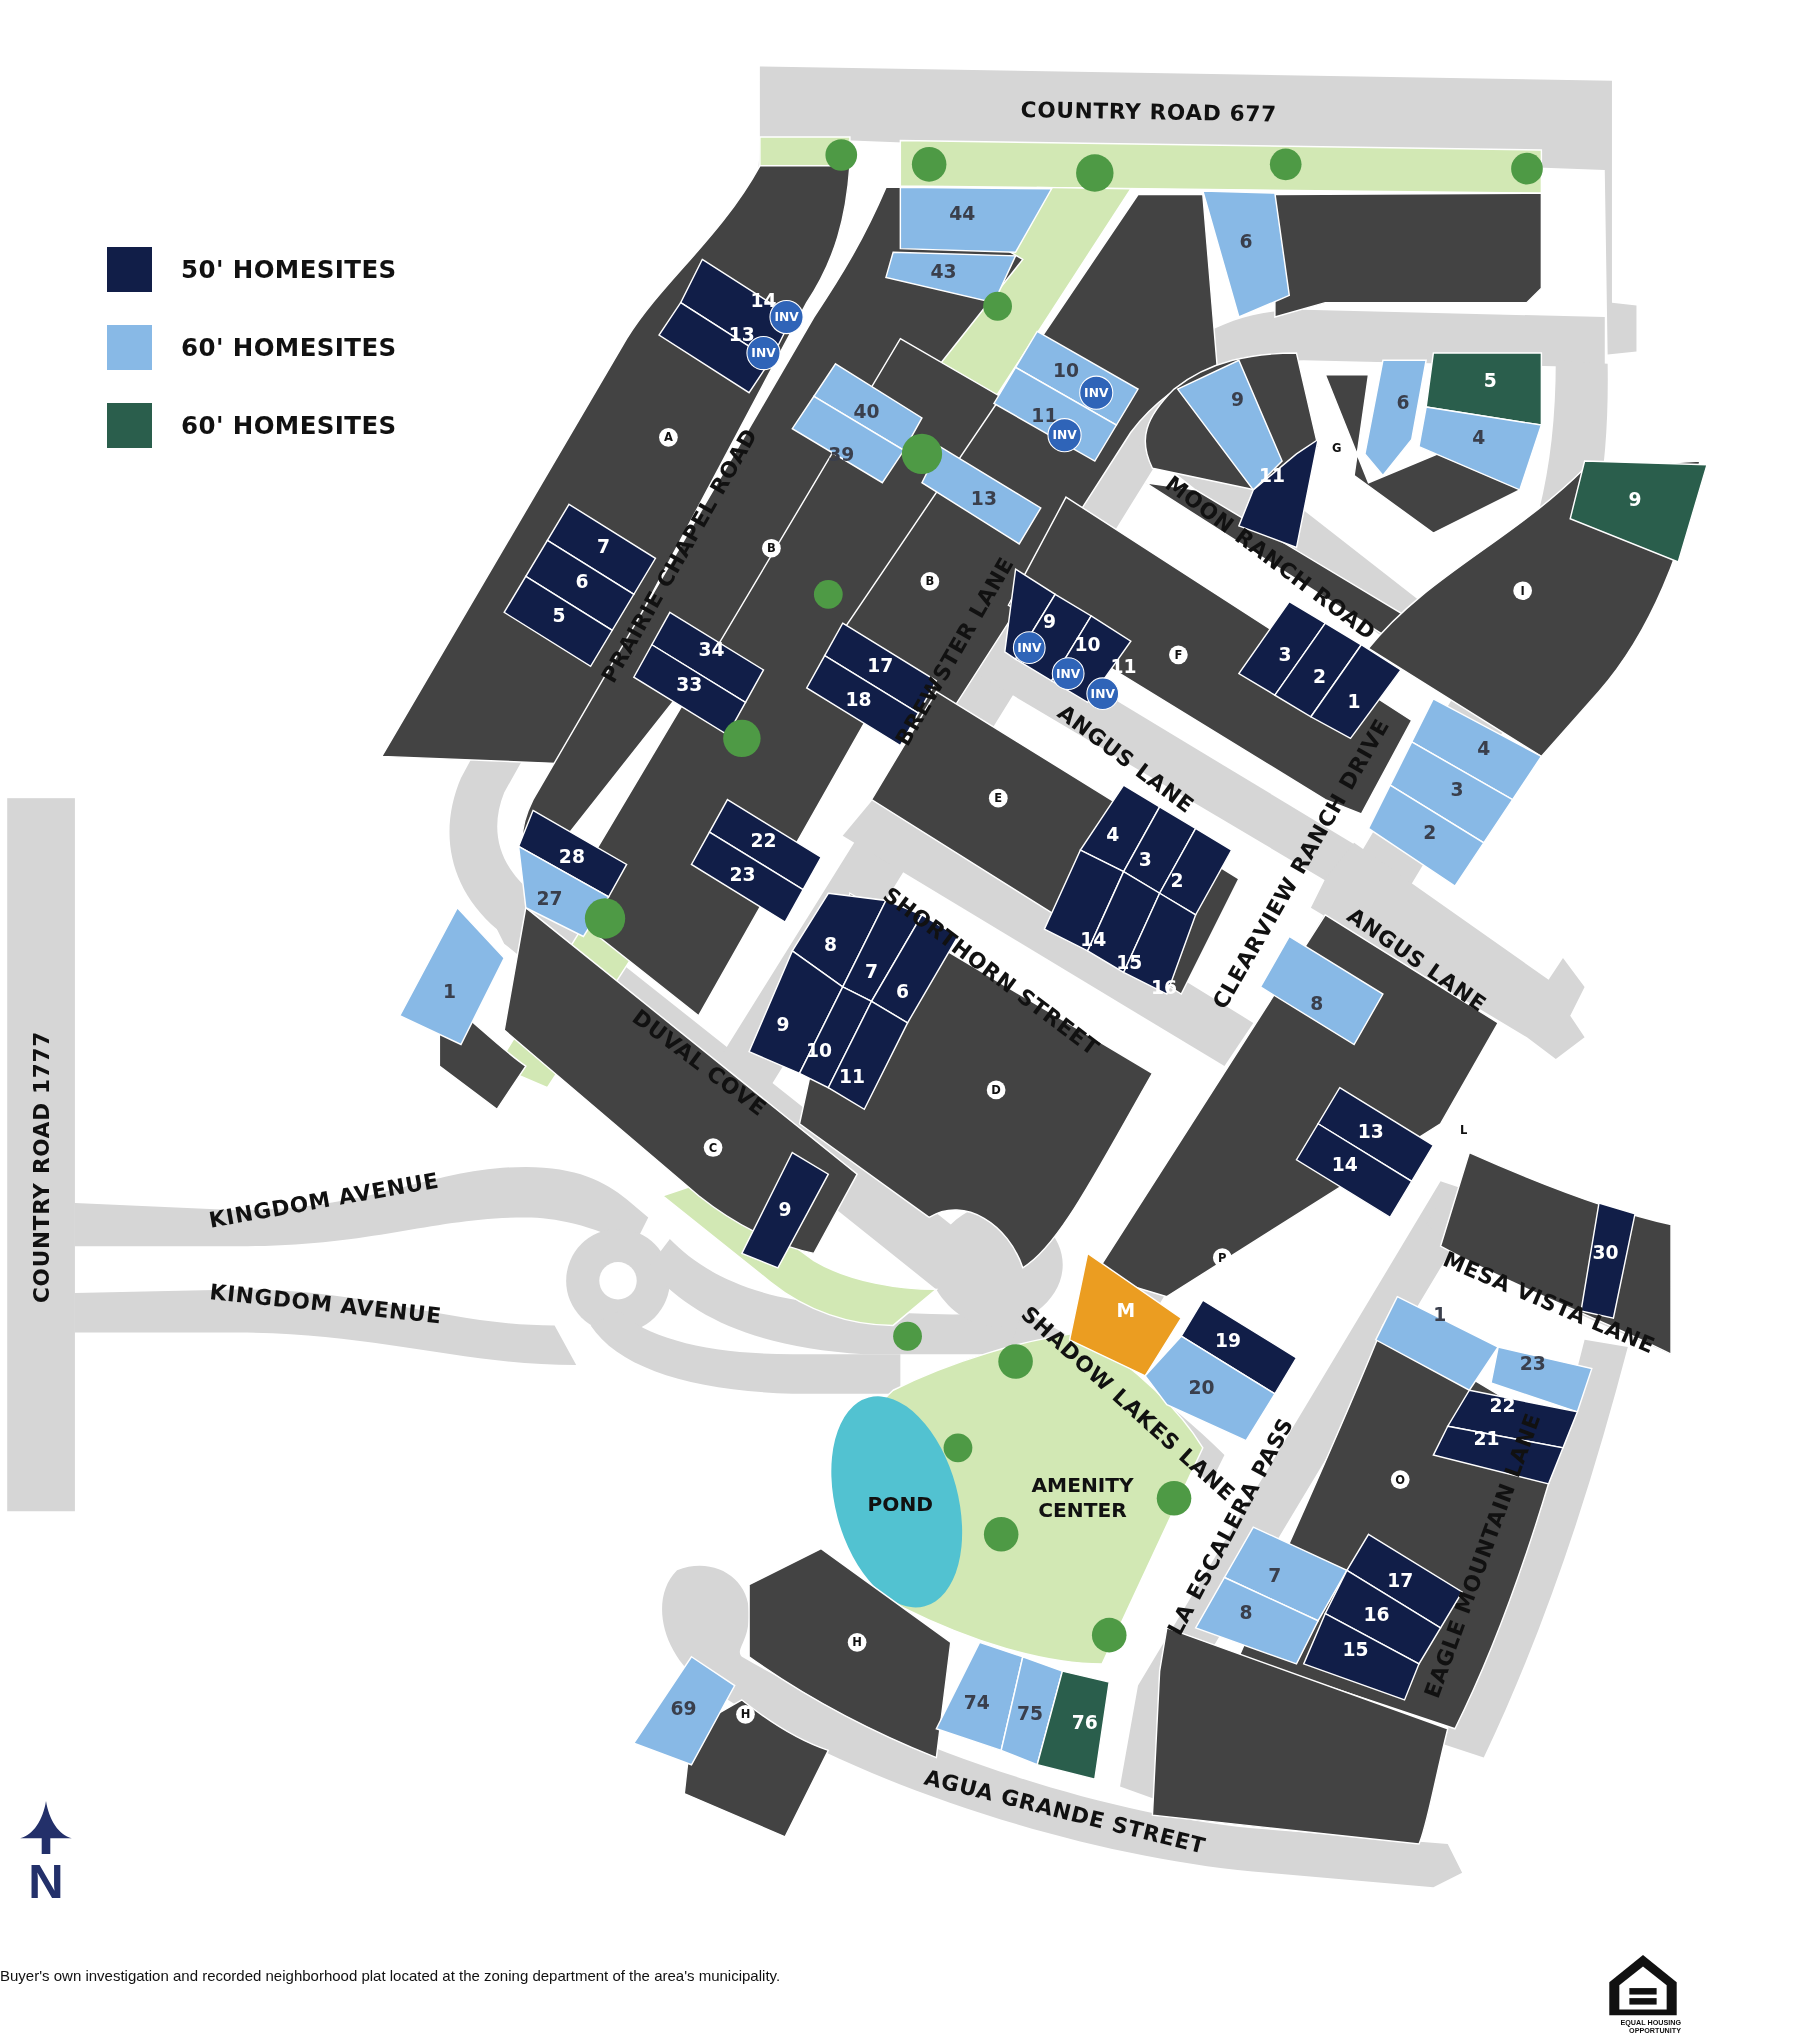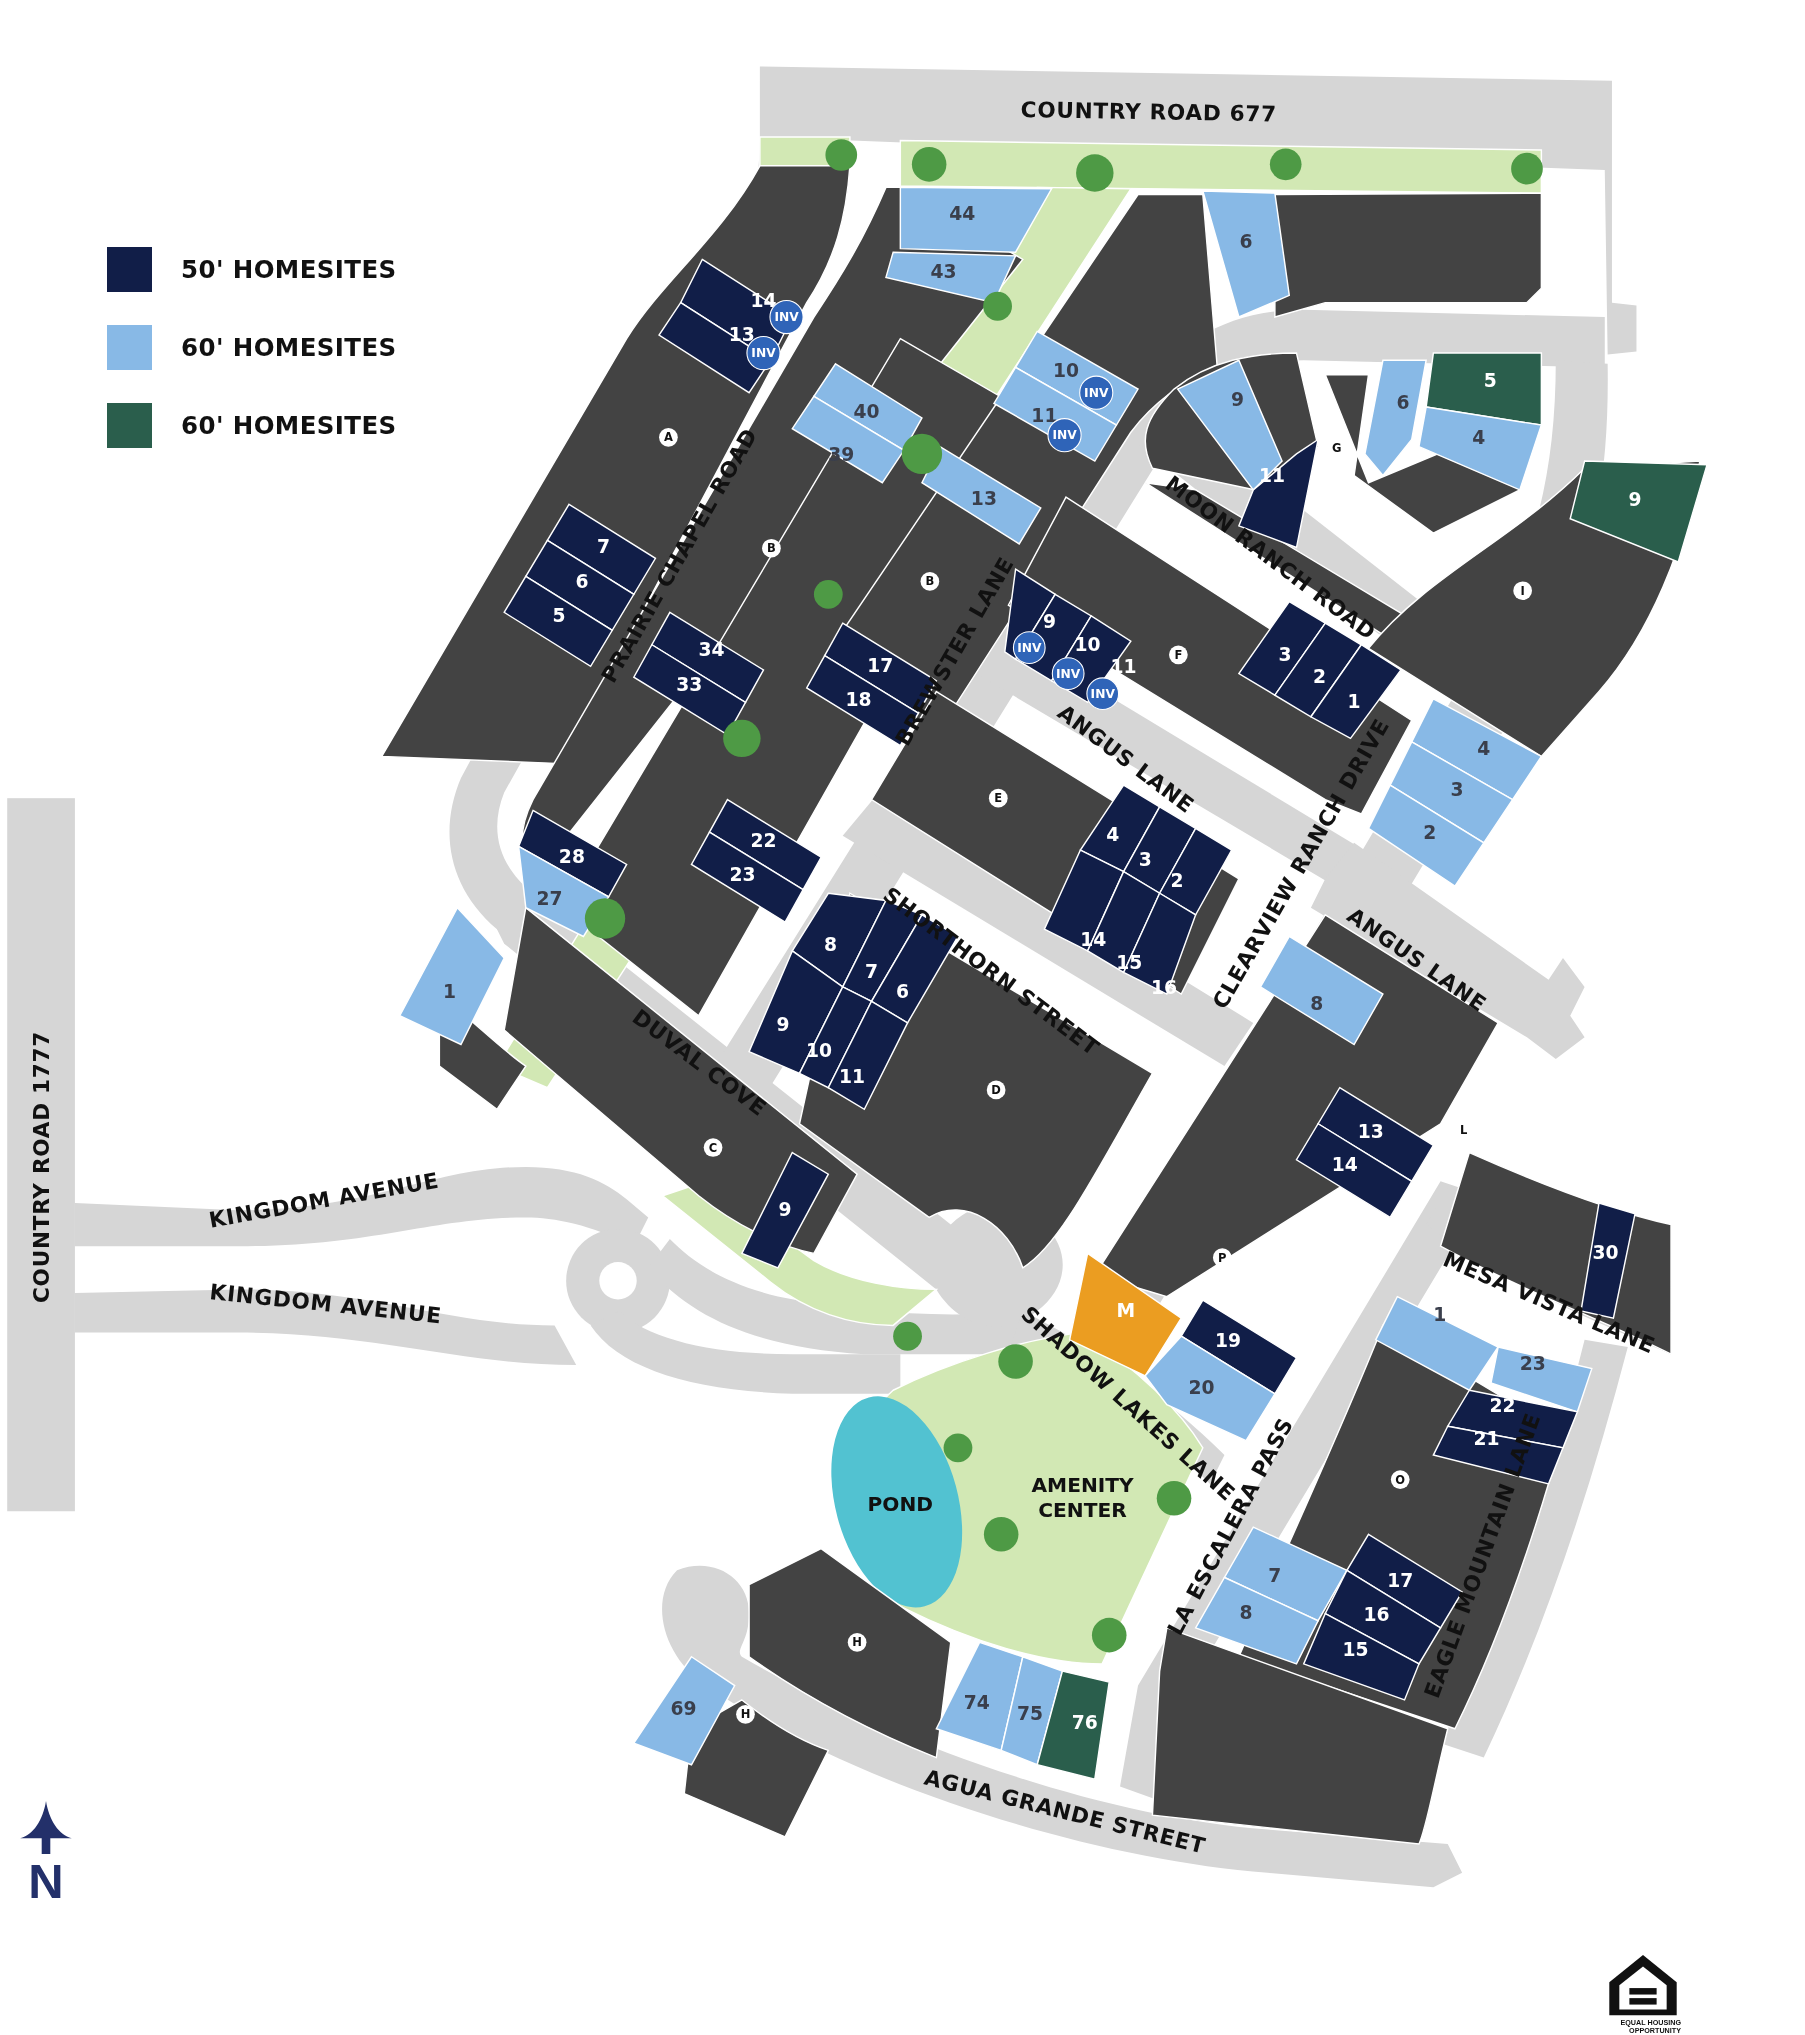--- a/index.html
+++ b/index.html
@@ -424,20 +424,21 @@
 </div>
 
 <div class="north">
   <svg width="52" height="53" viewBox="0 0 72 74">
     <path d="M36 0 C40 26 54 48 72 52 L42 52 L42 74 L30 74 L30 52 L0 52 C18 48 32 26 36 0 Z" fill="#23306a"></path>
   </svg>
   <span class="north-letter">N</span>
 </div>
 
 <div class="disclaimer">
+  <div>Buyer's own investigation and recorded neighborhood plat located at the zoning department of the area's municipality.</div>
 </div>
 
 <div class="eho">
   <svg width="76" height="65" viewBox="0 0 106 90">
     <path d="M53 4 L100 42 L100 88 L6 88 L6 42 Z" fill="#111"></path>
     <path d="M53 20 L86 46 L86 80 L20 80 L20 46 Z" fill="#fff"></path>
     <rect x="34" y="50" width="38" height="9" fill="#111"></rect>
     <rect x="34" y="64" width="38" height="9" fill="#111"></rect>
   </svg>
   <span class="eho-text">EQUAL HOUSING</span>

